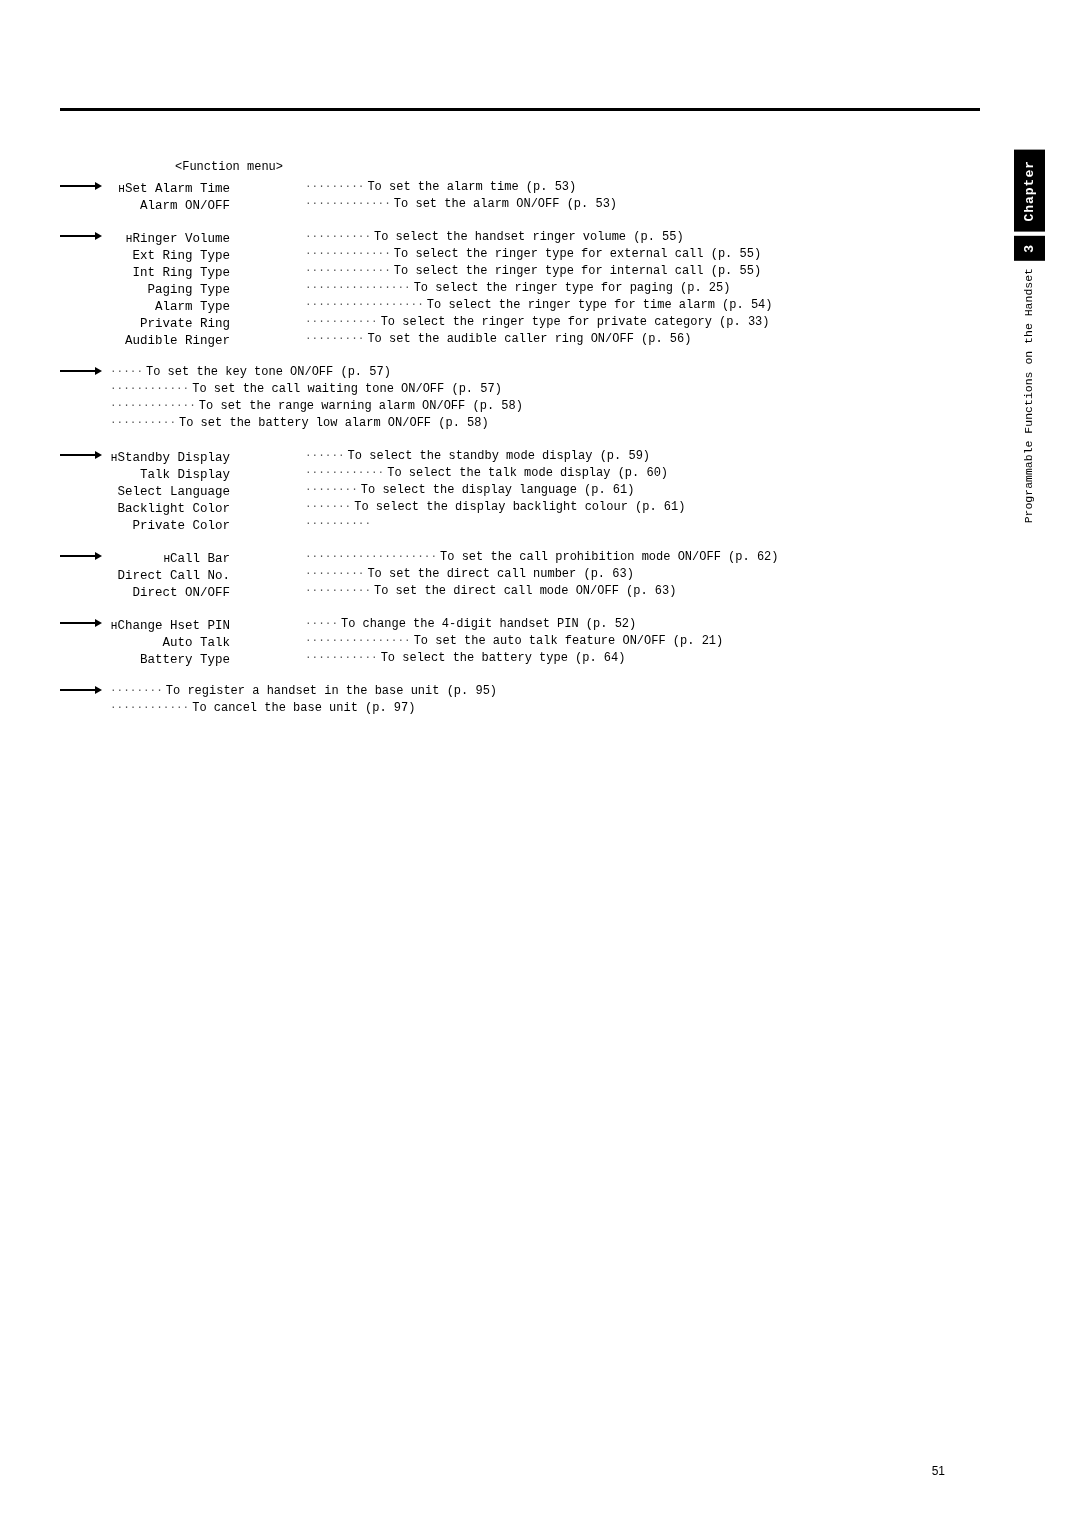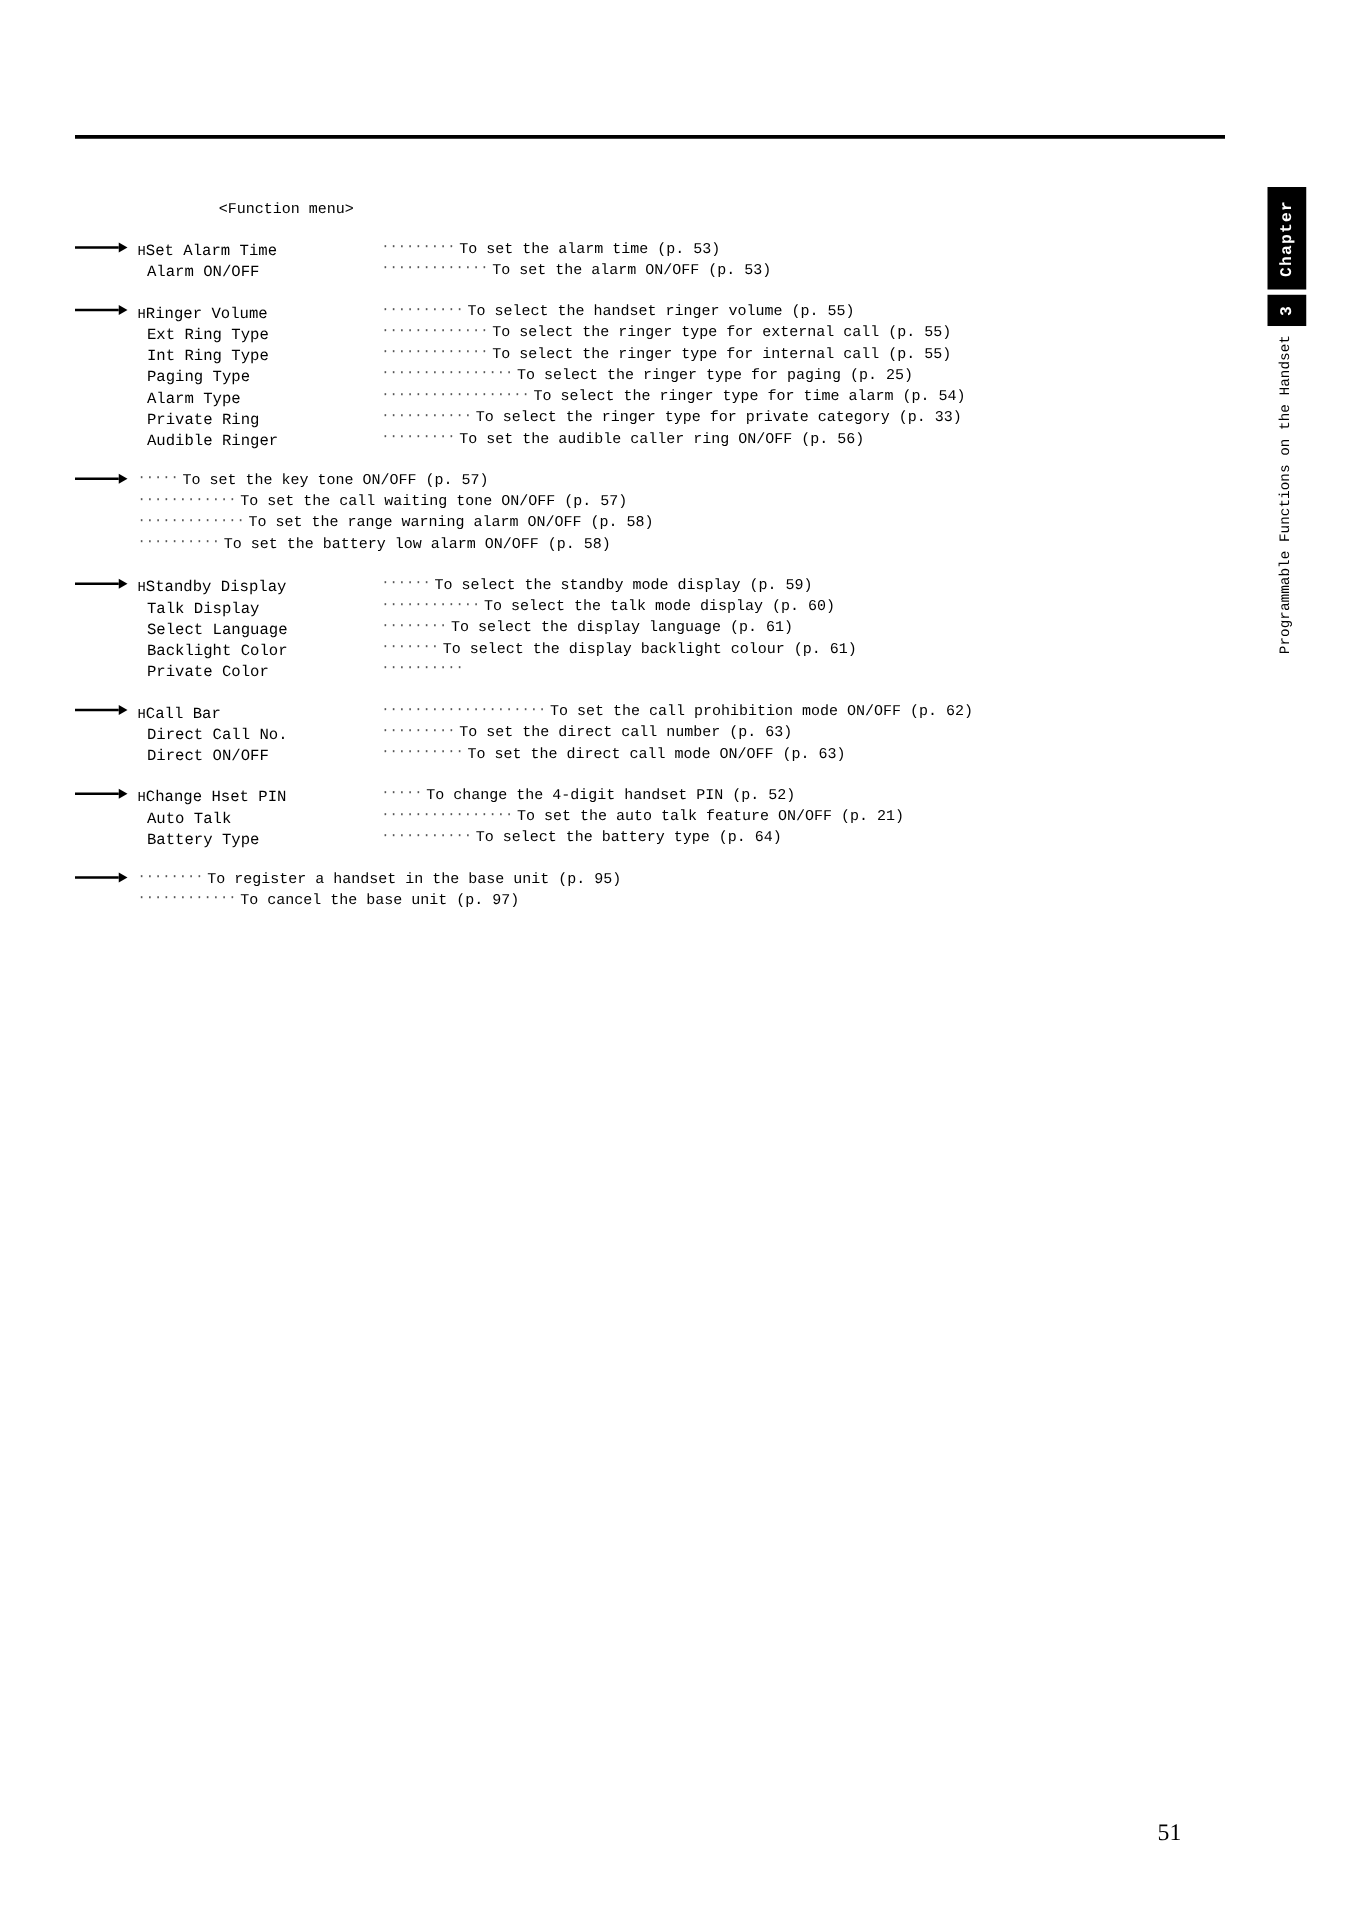--- a/index.html
+++ b/index.html
@@ -18,21 +18,21 @@
       position: absolute;
       top: 108px;
       left: 60px;
       right: 100px;
       height: 3px;
       background: #000;
     }
 
     .function-menu-label {
       font-size: 12px;
-      margin-bottom: 18px;
+      margin-bottom: 6px;
       margin-left: 115px;
     }
 
     
     .menu-row {
       display: flex;
       align-items: flex-start;
       margin-bottom: 16px;
     }
 
@@ -52,20 +52,21 @@
     .row-right {
       flex: 1;
       padding-right: 90px;
     }
 
     .menu-line {
       display: flex;
       align-items: center;
       min-height: 17px;
       font-size: 12.5px;
+      text-align: right;
     }
 
     .menu-line-text {
       white-space: nowrap;
       min-width: 120px;
     }
 
     .desc-line {
       min-height: 17px;
       font-size: 12px;
@@ -260,13 +261,13 @@
   </div>
 
 </div>
 
 <div style="position:absolute; top:150px; right:15px; width:72px; display:flex; flex-direction:column; align-items:center; gap:4px;">
   <div style="background:#000; color:#fff; writing-mode:vertical-rl; transform:rotate(180deg); font-size:13px; font-weight:bold; padding:10px 8px; letter-spacing:1px; white-space:nowrap; font-family:'Courier New',Courier,monospace;">Chapter</div>
   <div style="background:#000; color:#fff; writing-mode:vertical-rl; transform:rotate(180deg); font-size:13px; font-weight:bold; padding:8px 8px; letter-spacing:1px; font-family:'Courier New',Courier,monospace;">3</div>
   <div style="writing-mode:vertical-rl; transform:rotate(180deg); font-size:11.5px; text-align:center; line-height:1.4; font-family:'Courier New',Courier,monospace; margin-top:4px;">Programmable Functions on the Handset</div>
 </div>
 
-<div style="position:absolute; bottom:50px; right:135px; font-size:19px; font-family:Liberation Serif, serif;">51</div>
+<div style="position:absolute; bottom:50px; right:135px; font-size:12px; font-family:Liberation Sans, sans-serif;">51</div>
 
 </body></html>

